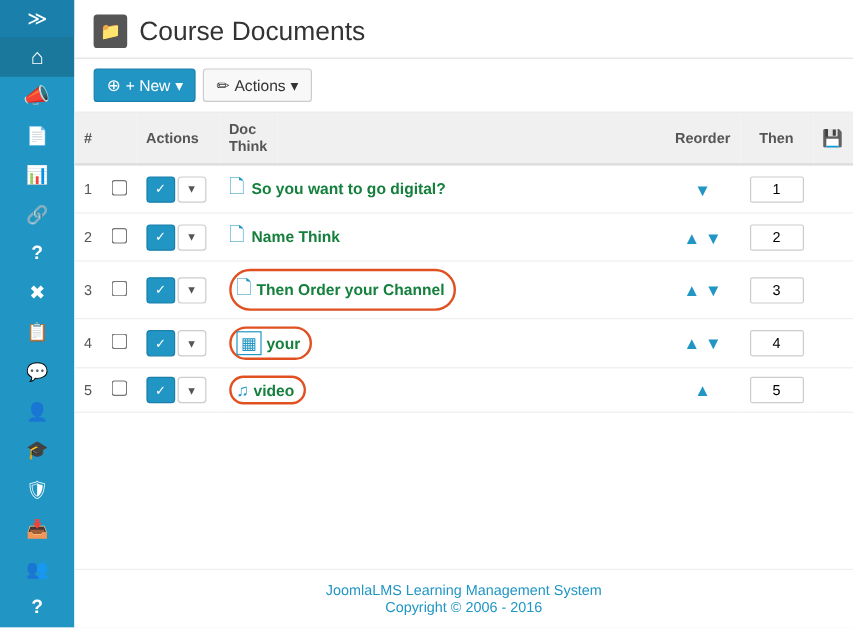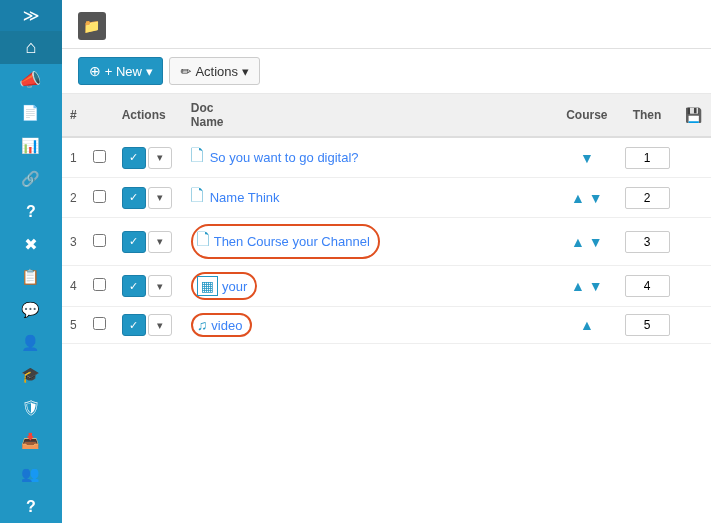--- a/index.html
+++ b/index.html
@@ -147,23 +147,24 @@
       color: #555;
     }
     .action-check { background: #2196c4; border-color: #1a7faa; color: white; width: 24px; }
 
     .doc-name-cell {
       display: flex;
       align-items: center;
       gap: 6px;
     }
     .doc-link {
-      color: #3b82f6;
+      color: #15803d;
       text-decoration: none;
       cursor: pointer;
+      font-weight: bold;
     }
 
     .reorder-cell {
       width: 60px;
     }
     .reorder-btn {
       display: inline-flex;
       align-items: center;
       justify-content: center;
       cursor: pointer;
@@ -265,20 +266,21 @@
     <span style="font-size:16px; font-weight:bold;">?</span>
   </div>
 </div>
 
 <div class="main-content">
 
   <div class="page-header">
     <div class="page-icon">
       <span>📁</span>
     </div>
+    <h1 class="page-title">Course Documents</h1>
   </div>
 
   <div class="toolbar">
     <button class="btn btn-primary">
       <span style="font-size:14px;">⊕</span>
       <span>+ New</span>
       <span>▾</span>
     </button>
     <button class="btn">
       <span>✏</span>
@@ -287,23 +289,23 @@
     </button>
   </div>
 
   <div class="table-container">
     <table>
       <thead>
         <tr>
           <th class="center">#</th>
           <th class="center"></th>
           <th>Actions</th>
-          <th>Doc Name</th>
+          <th>Doc Think</th>
           <th style="width:400px;"></th>
-          <th class="center">Course</th>
+          <th class="center">Reorder</th>
           <th class="center">Then</th>
           <th class="center col-save">
             <span class="floppy-icon">💾</span>
           </th>
         </tr>
       </thead>
       <tbody id="table-body">
           <tr>
             <td class="row-num center" style="text-align: center;">1</td>
             <td class="checkbox-cell"><input type="checkbox" style=""></td>
@@ -347,21 +349,21 @@
             <td class="checkbox-cell"><input type="checkbox" style=""></td>
             <td class="actions-cell">
     <div class="action-group">
       <span class="action-btn action-check" style="background:#2196c4;color:white;border-color:#1a7faa;">✓</span>
       <span class="action-btn">▾</span>
     </div>
   </td>
             <td colspan="2">
       <span class="highlight-oval">
         <span style="color:#2196c4;font-size:16px;">🗋</span>
-        <a class="doc-link">Then Course your Channel</a>
+        <a class="doc-link">Then Order your Channel</a>
       </span>
     </td>
             <td class="reorder-cell" style="text-align: center;"><span class="reorder-btn">▲</span><span class="reorder-btn">▼</span></td>
             <td style="text-align: center;"><input type="text" class="order-input" value="3" style=""></td>
             <td class="col-save"></td>
           </tr>
           <tr>
             <td class="row-num center" style="text-align: center;">4</td>
             <td class="checkbox-cell"><input type="checkbox" style=""></td>
             <td class="actions-cell">
@@ -396,14 +398,18 @@
       </span>
     </td>
             <td class="reorder-cell" style="text-align: center;"><span class="reorder-btn">▲</span></td>
             <td style="text-align: center;"><input type="text" class="order-input" value="5" style=""></td>
             <td class="col-save"></td>
           </tr>
         </tbody>
     </table>
   </div>
 
+  <div class="footer">
+    <span class="footer-line">JoomlaLMS Learning Management System</span>
+    <span class="footer-line">Copyright © 2006 - 2016</span>
+  </div>
 
 </div>
 
 </body></html>

